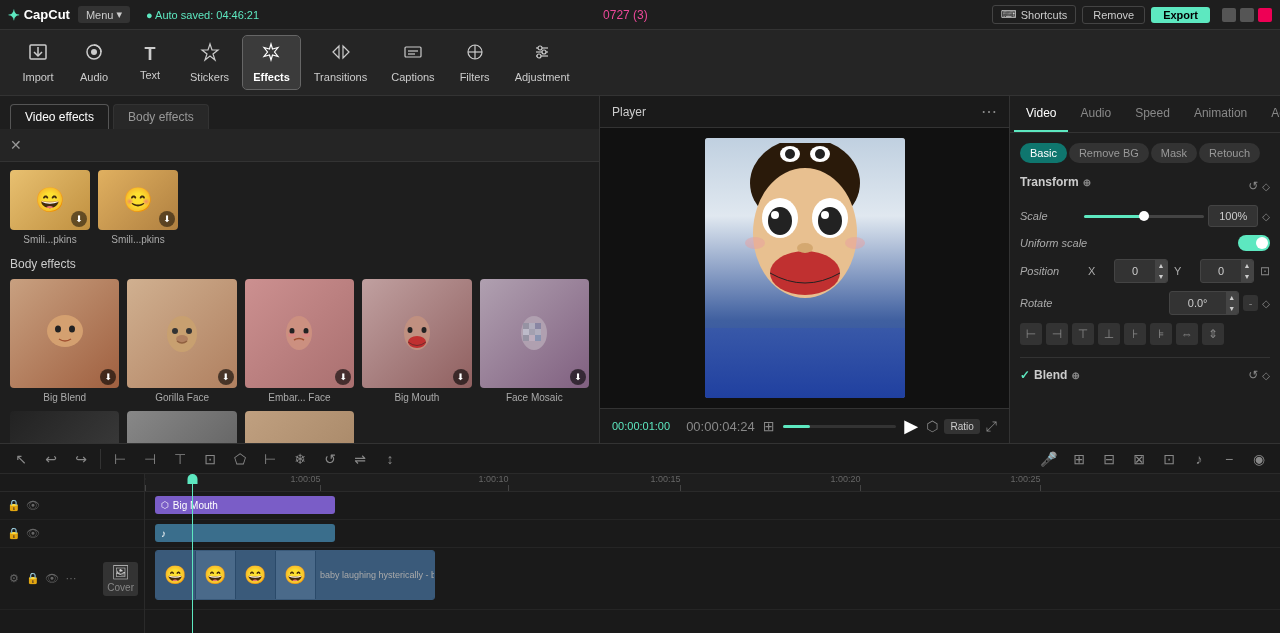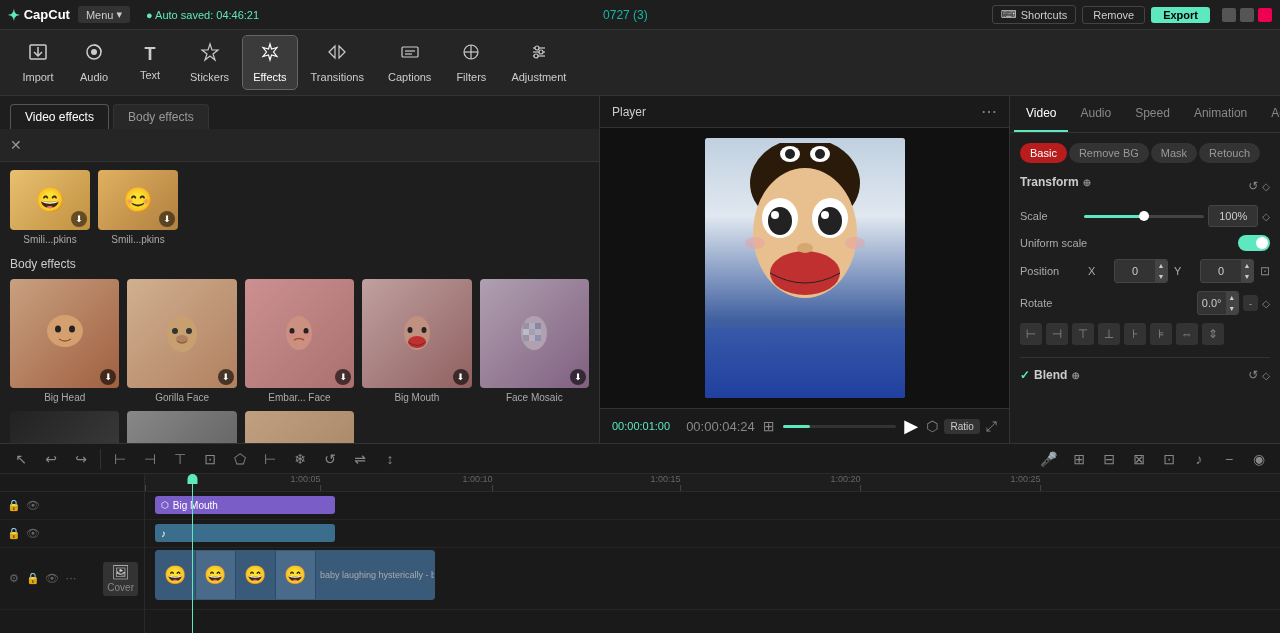--- a/index.html
+++ b/index.html
@@ -34,21 +34,21 @@
       color: #ccc;
       padding: 2px 8px;
       border-radius: 3px;
       cursor: pointer;
       font-size: 11px;
       display: flex; align-items: center; gap: 3px;
     }
     .auto-saved { color: #5de8c0; font-size: 11px; margin-left: 8px; }
     .auto-saved::before { content: '● '; }
     .top-bar-center { flex: 1; display: flex; justify-content: center; align-items: center; }
-    .project-title { color: #14b8a6; font-size: 12px; }
+    .project-title { color: #ec4899; font-size: 12px; }
     .top-bar-right { display: flex; align-items: center; gap: 6px; }
     .shortcuts-btn {
       background: none; border: 1px solid #444; color: #ccc;
       padding: 2px 8px; border-radius: 3px; cursor: pointer; font-size: 11px;
       display: flex; align-items: center; gap: 4px;
     }
     .share-btn {
       background: none; border: 1px solid #444; color: #ccc;
       padding: 2px 10px; border-radius: 3px; cursor: pointer; font-size: 11px;
     }
@@ -72,21 +72,21 @@
     }
     .toolbar-item {
       display: flex; flex-direction: column; align-items: center;
       padding: 6px 10px; border-radius: 4px; cursor: pointer;
       min-width: 52px; gap: 4px;
     }
     .toolbar-item.active { background: rgba(255,255,255,0.08); outline: 1px solid #555; }
     .toolbar-item .tb-icon { font-size: 18px; color: #ccc; }
     .toolbar-item .tb-label { font-size: 11px; color: #ccc; }
     .toolbar-item.active .tb-icon { color: #fff; }
-    .toolbar-item.active .tb-label { color: #fff; }
+    .toolbar-item.active .tb-label { color: #fff; font-weight: bold; }
 
     
     .main-area {
       flex: 1;
       display: flex;
       overflow: hidden;
     }
 
     
     .left-panel {
@@ -261,32 +261,32 @@
     .right-panel-content::-webkit-scrollbar { width: 4px; }
     .right-panel-content::-webkit-scrollbar-thumb { background: #444; border-radius: 2px; }
 
     .sub-tabs {
       display: flex; gap: 2px; margin-bottom: 12px;
     }
     .sub-tab {
       padding: 4px 10px; border-radius: 12px; font-size: 11px;
       background: #333; color: #999; cursor: pointer; border: none;
     }
-    .sub-tab.active { background: #b91c1c; color: #fff; }
+    .sub-tab.active { background: #0f766e; color: #fff; }
 
     .section-label {
       font-size: 12px; color: #ccc; font-weight: 600; margin-bottom: 8px;
       display: flex; align-items: center; gap: 4px;
     }
 
     .property-row {
       display: flex; align-items: center; justify-content: space-between;
       margin-bottom: 8px;
     }
-    .property-label { font-size: 11px; color: #aaa; }
+    .property-label { font-size: 11px; color: #aaa; font-style: italic; }
     .property-controls { display: flex; align-items: center; gap: 4px; }
 
     .slider-track {
       width: 120px; height: 3px; background: #444; border-radius: 2px; position: relative;
     }
     .slider-fill { position: absolute; left: 0; top: 0; height: 100%; background: #5de8c0; border-radius: 2px; }
     .slider-thumb { position: absolute; top: 50%; transform: translateY(-50%); width: 10px; height: 10px; background: #fff; border-radius: 50%; }
 
     .number-input {
       background: #333; border: 1px solid #444; color: #ccc;
@@ -647,21 +647,21 @@
         <div class="effect-item">
           <div class="effect-thumb face-bg-1">
             <svg width="50" height="50" viewBox="0 0 50 50">
               <ellipse cx="25" cy="22" rx="18" ry="16" fill="#d4a070"></ellipse>
               <ellipse cx="18" cy="20" rx="3" ry="3.5" fill="#222"></ellipse>
               <ellipse cx="32" cy="20" rx="3" ry="3.5" fill="#222"></ellipse>
               <path d="M19 30 Q25 34 31 30" stroke="#a05030" stroke-width="1.5" fill="none"></path>
             </svg>
             <div class="download-icon">⬇</div>
           </div>
-          <span class="effect-label">Big Head</span>
+          <span class="effect-label">Big Blend</span>
         </div>
 
         <div class="effect-item">
           <div class="effect-thumb face-bg-2">
             <svg width="50" height="50" viewBox="0 0 50 50">
               <ellipse cx="25" cy="25" rx="15" ry="18" fill="#c8a070"></ellipse>
               <ellipse cx="18" cy="22" rx="3" ry="3" fill="#333"></ellipse>
               <ellipse cx="32" cy="22" rx="3" ry="3" fill="#333"></ellipse>
               <ellipse cx="25" cy="30" rx="6" ry="4" fill="#b08060"></ellipse>
               <path d="M20 32 Q25 36 30 32" stroke="#906040" stroke-width="1.5" fill="none"></path>
@@ -890,21 +890,21 @@
               </div>
             </div>
             <button class="pos-3d-btn">⊡</button>
           </div>
         </div>
 
         <div class="property-row">
           <span class="property-label">Rotate</span>
           <div class="property-controls">
             <div class="pos-input-wrap">
-              <input class="pos-input" type="text" value="0.0°" style="width: 28px;">
+              <input class="pos-input" type="text" value="0.0°" style="width: 56px;">
               <div class="pos-spin">
                 <button class="pos-spin-btn">▲</button>
                 <button class="pos-spin-btn">▼</button>
               </div>
             </div>
             <button style="background:#333; border:none; color:#888; padding:2px 6px; border-radius:3px; cursor:pointer; font-size:11px;">-</button>
             <button class="diamond-btn">◇</button>
           </div>
         </div>
 
@@ -1000,21 +1000,21 @@
 
       <div class="ruler-strip">
         <div class="ruler-mark" style="left:0px;">
           <span class="ruler-text">00:00</span>
           <div class="ruler-line"></div>
         </div>
         <div class="ruler-mark" style="left:175px;">
           <span class="ruler-text">1:00:05</span>
           <div class="ruler-line"></div>
         </div>
-        <div class="ruler-mark" style="left:347px;justify-content:flex-end;">
+        <div class="ruler-mark" style="left:363px;justify-content:flex-end;">
           <span class="ruler-text">1:00:10</span>
           <div class="ruler-line"></div>
         </div>
         <div class="ruler-mark" style="left:535px;">
           <span class="ruler-text">1:00:15</span>
           <div class="ruler-line"></div>
         </div>
         <div class="ruler-mark" style="left:715px;">
           <span class="ruler-text">1:00:20</span>
           <div class="ruler-line"></div>

